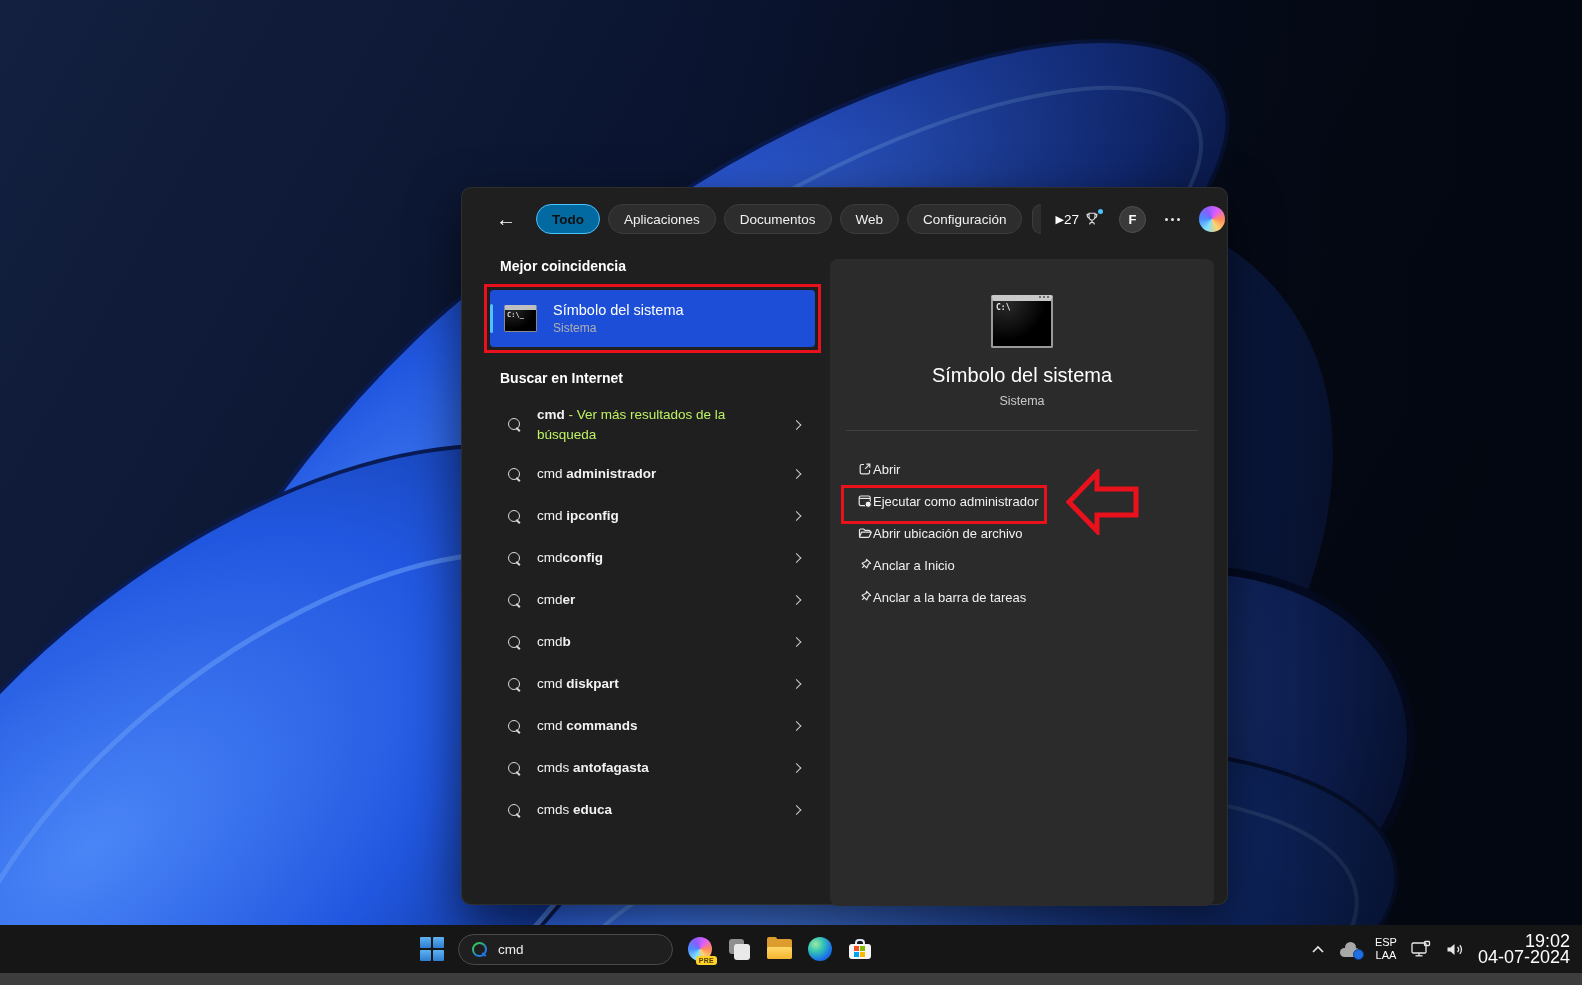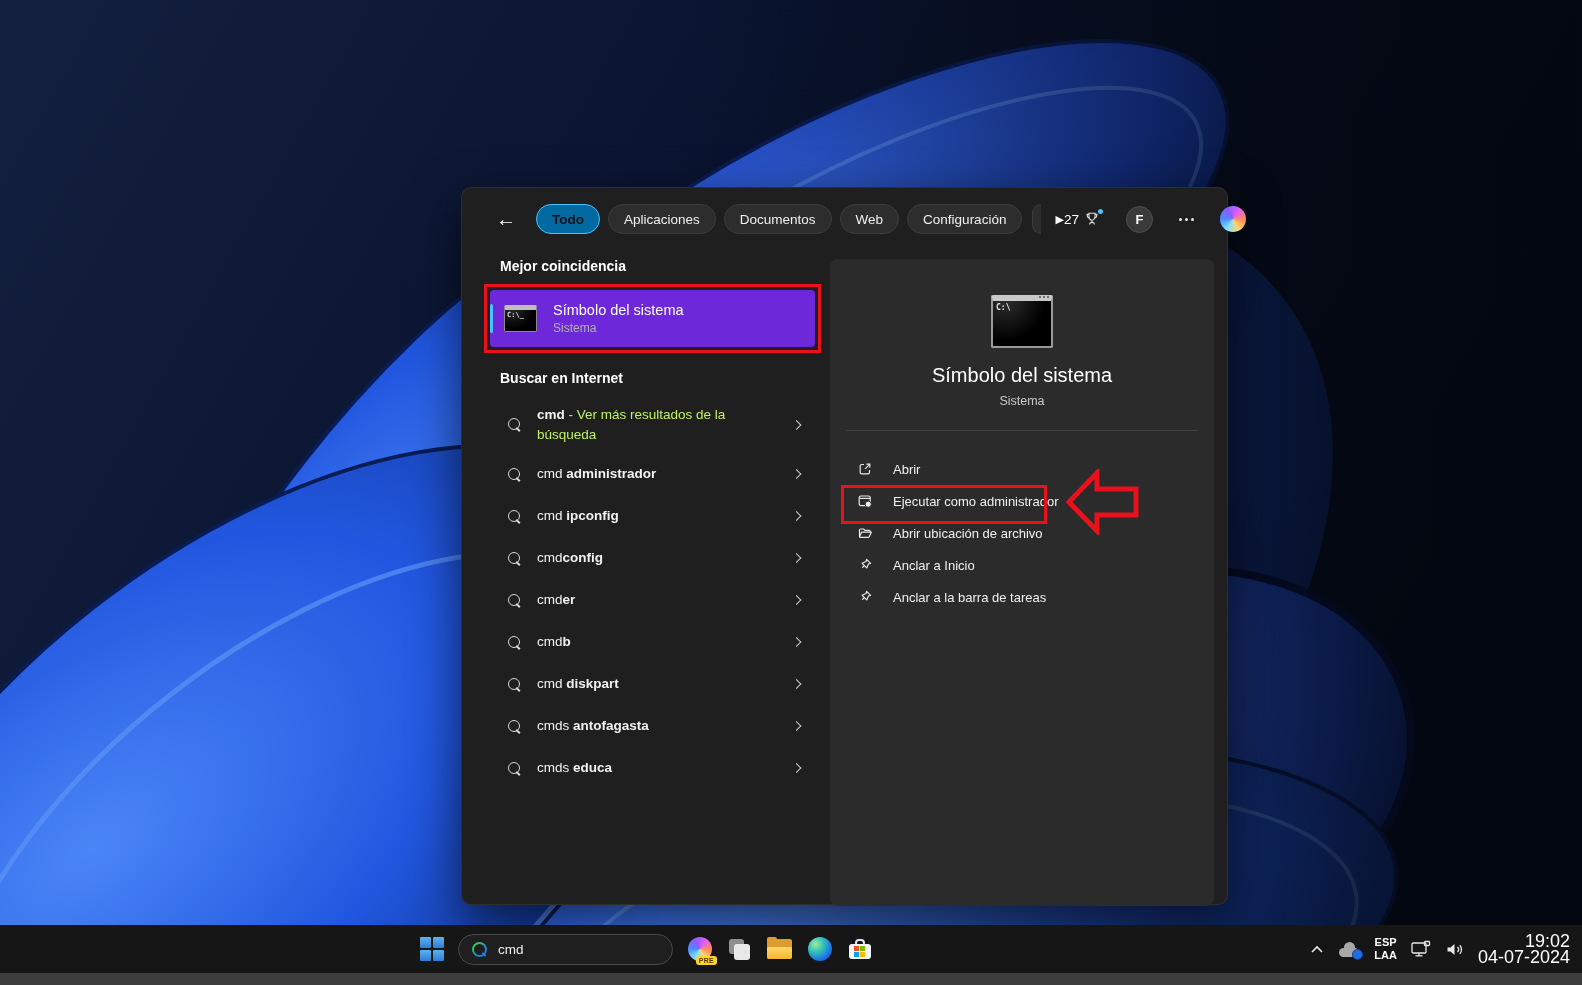--- a/index.html
+++ b/index.html
@@ -18,35 +18,35 @@
   }
   .tabbar { position:absolute; left:0; right:0; top:0; height:62px; display:flex; align-items:center; padding:0 30px 0 34px; }
   .back-arrow { font-size:20px; color:#fff; margin-right:20px; cursor:default; line-height:1; }
   .pills { display:flex; align-items:center; gap:8px; }
   .pill { height:30px; display:flex; align-items:center; padding:0 15px; border-radius:16px;
           background:#2d2d2d; border:1px solid #3d3d3d; color:#f0f0f0; font-size:13.5px; white-space:nowrap; }
   .pill.active { background:#0369a1; border-color:#4cc2ff; color:#101010; font-weight:bold; }
   .pill-clip { width:9px; height:30px; border:1px solid #3d3d3d; border-right:none;
                border-radius:16px 0 0 16px; background:#2d2d2d; margin-left:2px; }
   .play-btn { margin-left:14px; font-size:11px; color:#fff; }
-  .tab-right { margin-left:auto; display:flex; align-items:center; gap:26px; }
+  .tab-right { margin-left:auto; display:flex; align-items:center; gap:19px; }
   .rewards { display:flex; align-items:center; gap:5px; font-size:13.5px; position:relative; }
   .rewards .dot { position:absolute; right:-3px; top:-2px; width:5px; height:5px; border-radius:50%; background:#4cc2ff; }
   .avatar { width:27px; height:27px; border-radius:50%; background:#3a3a3a; border:1px solid #505050;
             display:flex; align-items:center; justify-content:center; font-size:13px; font-weight:bold; color:#fff; }
   .more-dots { display:flex; gap:3px; }
   .more-dots i { width:3px; height:3px; border-radius:50%; background:#e8e8e8; }
   .copilot { width:26px; height:26px; border-radius:50%;
              background:conic-gradient(from 210deg,#7ee0ff,#4b8bff,#8a5cff,#e05cff,#ff8a5c,#ffd36e,#7ee0ff); }
 
   
   .left-col { position:absolute; left:0; top:62px; width:368px; bottom:0; padding-left:38px; }
   .section-title { font-size:14px; font-weight:bold; color:#fff; margin-top:8px; }
   .red-frame { margin:10px 0 0 -16px; width:337px; border:3px solid #e8111c; padding:3px; }
-  .result-row { position:relative; height:57px; background:#6d28d9; border-radius:4px;
+  .result-row { position:relative; height:57px; background:#1d4ed8; border-radius:4px;
                 display:flex; align-items:center; padding-left:14px; }
   .result-row::before { content:""; position:absolute; left:0; top:14px; bottom:14px; width:3px;
                         border-radius:2px; background:#4cc2ff; }
   .cmd-icon-sm { width:33px; height:27px; flex:0 0 auto; background:radial-gradient(ellipse at 25% 0%,#262626,#000 65%);
                  border:1px solid #8a8a8a; border-top:5px solid #bfbfbf; border-radius:2px;
                  font:bold 7px "DejaVu Sans Mono", monospace; color:#ddd; padding:1px 2px; }
   .result-text { margin-left:16px; }
   .result-title { font-size:14.5px; color:#fff; }
   .result-sub { font-size:12px; color:#b0b0b0; margin-top:3px; }
   .section-title.web { margin-top:17px; }
@@ -71,21 +71,21 @@
   .cmd-icon-lg { width:62px; height:53px; margin:36px auto 0;
                  background:radial-gradient(ellipse at 22% 0%,#2d2d2d,#000 62%);
                  border:2px solid #9a9a9a; border-top:6px solid #c9c9c9; border-radius:2px; position:relative;
                  font:bold 8px "DejaVu Sans Mono", monospace; color:#e8e8e8; padding:2px 3px; }
   .cmd-icon-lg::before { content:""; position:absolute; top:-5px; right:2px; width:2px; height:2px;
                  background:#6f6f6f; box-shadow:-4px 0 #6f6f6f,-8px 0 #6f6f6f; }
   .detail-title { text-align:center; font-size:20px; color:#fff; margin-top:16px; }
   .detail-sub { text-align:center; font-size:12.5px; color:#c9c9c9; margin-top:7px; }
   .divider { margin:22px 16px 0; border-top:1px solid #404040; }
   .actions { position:absolute; left:0; right:0; top:194px; }
-  .action-row { height:32px; display:flex; align-items:center; padding-left:27px; gap:20px;
+  .action-row { height:32px; display:flex; align-items:center; padding-left:27px; 
                 font-size:13px; color:#f0f0f0; }
   .aicon { width:16px; height:16px; flex:0 0 auto; }
   .aicon svg { display:block; }
 
   .anno-box2 { position:absolute; left:11px; top:226px; width:206px; height:39px;
                border:3px solid #e8111c; pointer-events:none; }
   .anno-arrow { position:absolute; left:236px; top:210px; pointer-events:none; }
 
   
   .taskbar { position:absolute; left:0; right:0; top:925px; height:48px; background:#161616; }
@@ -121,21 +121,21 @@
                 display:grid; grid-template-columns:5px 5px; grid-template-rows:5px 5px; gap:1px; place-content:center; }
   .store .bag i:nth-child(1){background:#f25022;} .store .bag i:nth-child(2){background:#7fba00;}
   .store .bag i:nth-child(3){background:#00a4ef;} .store .bag i:nth-child(4){background:#ffb900;}
 
   .tb-tray { position:absolute; right:12px; top:0; height:48px; display:flex; align-items:center; gap:13px; }
   .cloud { position:relative; width:24px; height:15px; }
   .cloud::before { content:""; position:absolute; left:2px; bottom:0; width:20px; height:9px; background:#a8a8a8; border-radius:6px; }
   .cloud::after { content:""; position:absolute; left:7px; top:0; width:11px; height:11px; background:#a8a8a8; border-radius:50%; }
   .cloud .sync { position:absolute; right:-2px; bottom:-3px; width:11px; height:11px; border-radius:50%;
                  background:#1f6fe0; border:1px solid #0c3f8f; z-index:2; }
-  .lang { font-size:11px; line-height:13px; text-align:center; color:#fff;font-weight:bold; }
+  .lang { font-size:11px; line-height:13px; text-align:center; color:#fff; }
   .clock { font-size:18px; line-height:16px; text-align:right; color:#fff; }
   .bottom-strip { position:absolute; left:0; right:0; top:973px; height:12px; background:#3d3d3d; }
 </style>
 </head>
 <body>
 
 <div class="desktop">
 
   <svg class="wallpaper" viewBox="0 0 1582 985" preserveAspectRatio="none">
     <defs>
@@ -261,20 +261,25 @@
           <span class="sug-text"><span>cmd</span><b>b</b></span>
           <span class="chev"></span>
         </div>
         <div class="sug-row">
           <span class="mag"></span>
           <span class="sug-text"><span>cmd </span><b>diskpart</b></span>
           <span class="chev"></span>
         </div>
         <div class="sug-row">
           <span class="mag"></span>
+          <span class="sug-text"><span>cmd </span><b>commands</b></span>
+          <span class="chev"></span>
+        </div>
+        <div class="sug-row">
+          <span class="mag"></span>
           <span class="sug-text"><span>cmds </span><b>antofagasta</b></span>
           <span class="chev"></span>
         </div>
         <div class="sug-row">
           <span class="mag"></span>
           <span class="sug-text"><span>cmds </span><b>educa</b></span>
           <span class="chev"></span>
         </div>
       </div>
     </div>

